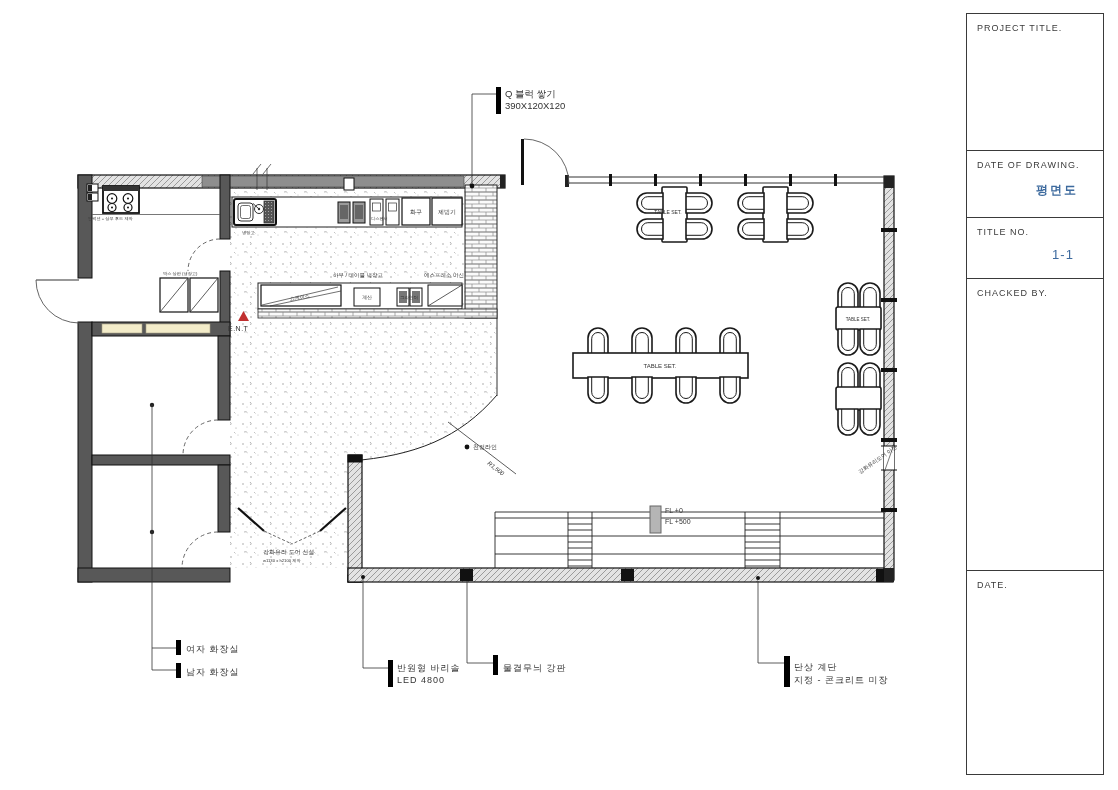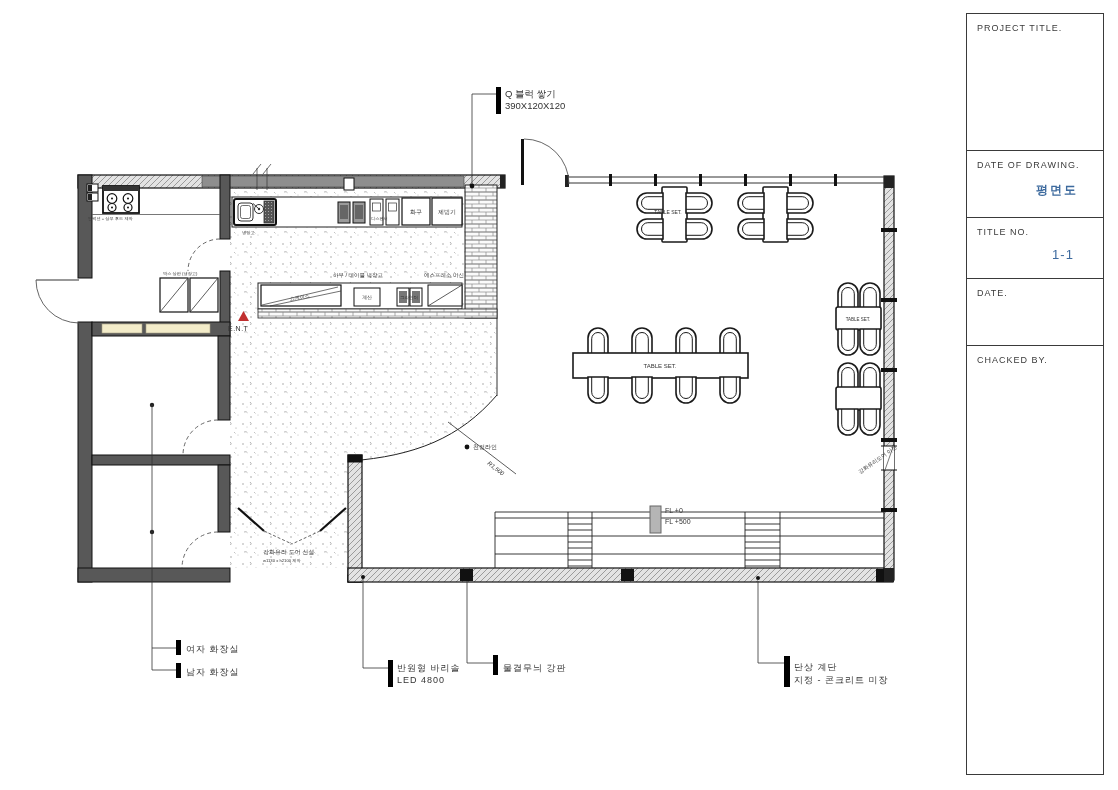--- a/index.html
+++ b/index.html
@@ -352,21 +352,21 @@
     <span class="tb-label">PROJECT TITLE.</span>
   </div>
   <div class="tb-section tb-drawing">
     <span class="tb-label">DATE OF DRAWING.</span>
     <span class="tb-val-drawing">평면도</span>
   </div>
   <div class="tb-section tb-sheet">
     <span class="tb-label">TITLE NO.</span>
     <span class="tb-val-sheet">1-1</span>
   </div>
+  <div class="tb-section tb-checked">
+    <span class="tb-label">CHACKED BY.</span>
+  </div>
   <div class="tb-section tb-date">
     <span class="tb-label">DATE.</span>
   </div>
-  <div class="tb-section tb-checked">
-    <span class="tb-label">CHACKED BY.</span>
-  </div>
 </div>
 
 </div>
 
 </body></html>

